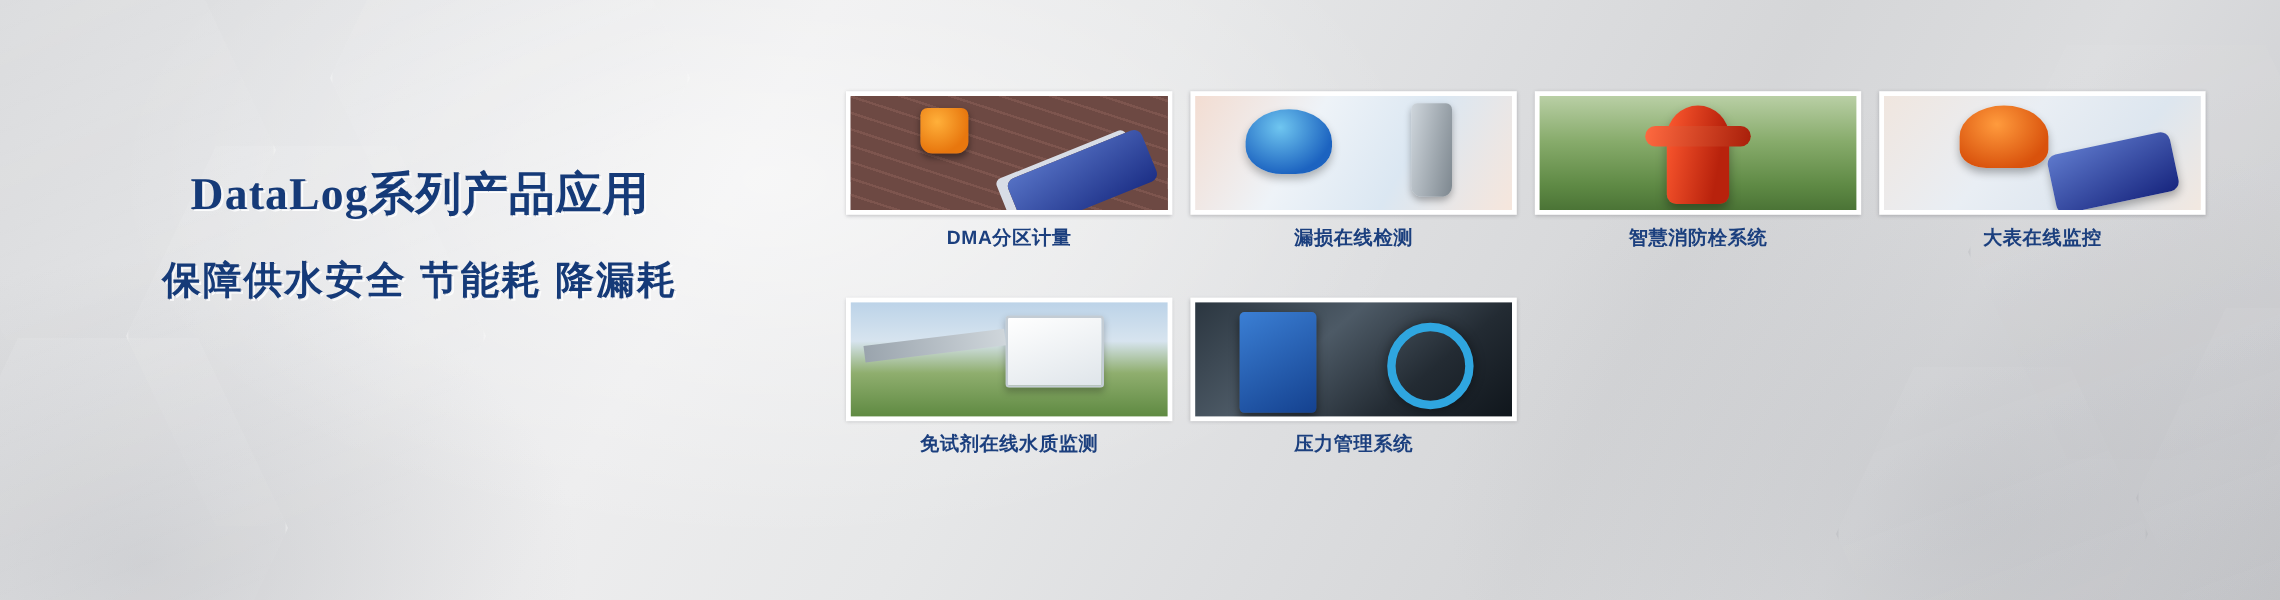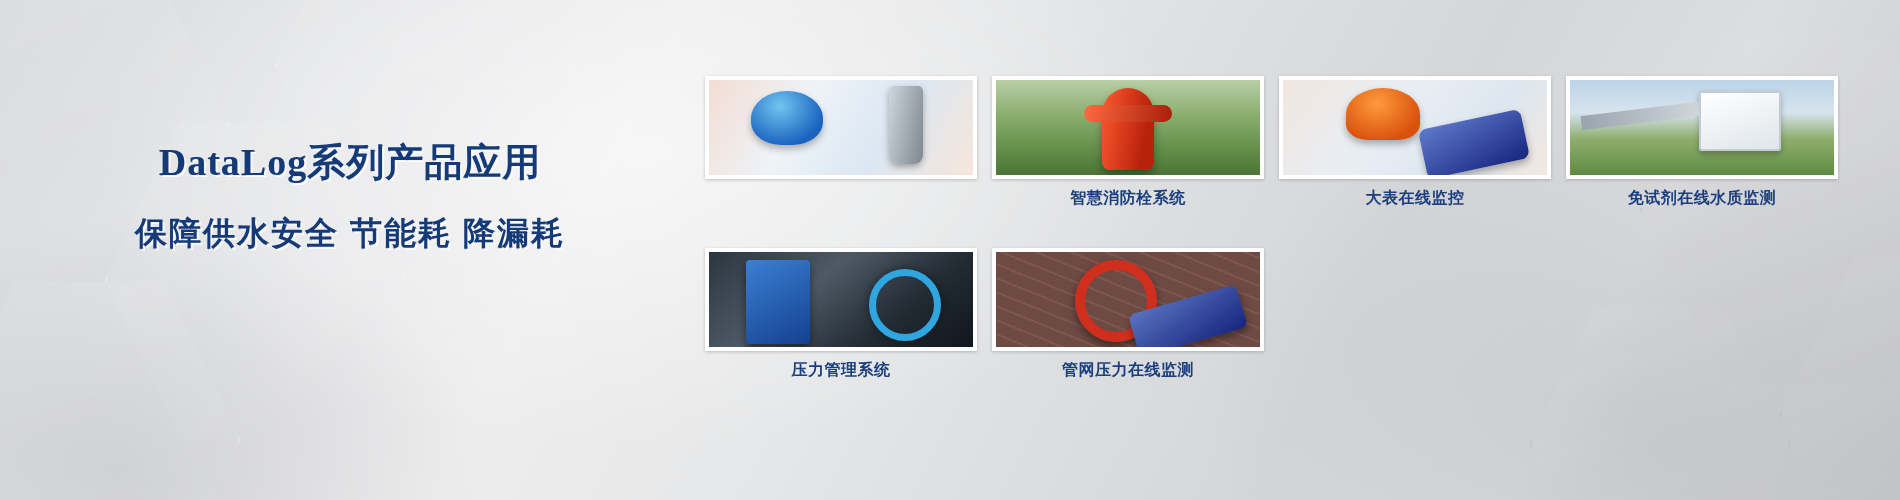--- a/index.html
+++ b/index.html
@@ -198,25 +198,32 @@
   <div class="hex dark hex-f"></div>
   <div class="hex dark hex-g"></div>
 
   <div class="headline">
     <div class="line1">DataLog系列产品应用</div>
     <div class="line2">保障供水安全 节能耗 降漏耗</div>
   </div>
 
   <div class="grid">
 
+    <div class="card">
+      <div class="thumb">
+        <div class="photo p1"></div>
+      </div>
+      <div class="caption">DMA分区计量</div>
+    </div>
 
     <div class="card">
       <div class="thumb">
         <div class="photo p2"></div>
       </div>
+      <div class="caption">漏损在线检测</div>
     </div>
 
     <div class="card">
       <div class="thumb">
         <div class="photo p4"></div>
       </div>
       <div class="caption">智慧消防栓系统</div>
     </div>
 
     <div class="card">
@@ -233,22 +240,16 @@
       <div class="caption">免试剂在线水质监测</div>
     </div>
 
     <div class="card">
       <div class="thumb">
         <div class="photo p6"></div>
       </div>
       <div class="caption">压力管理系统</div>
     </div>
 
-    <div class="card">
-      <div class="thumb">
-        <div class="photo p7"></div>
-      </div>
-      <div class="caption">管网压力在线监测</div>
-    </div>
 
 
   </div>
 </div>
 
 </body></html>

